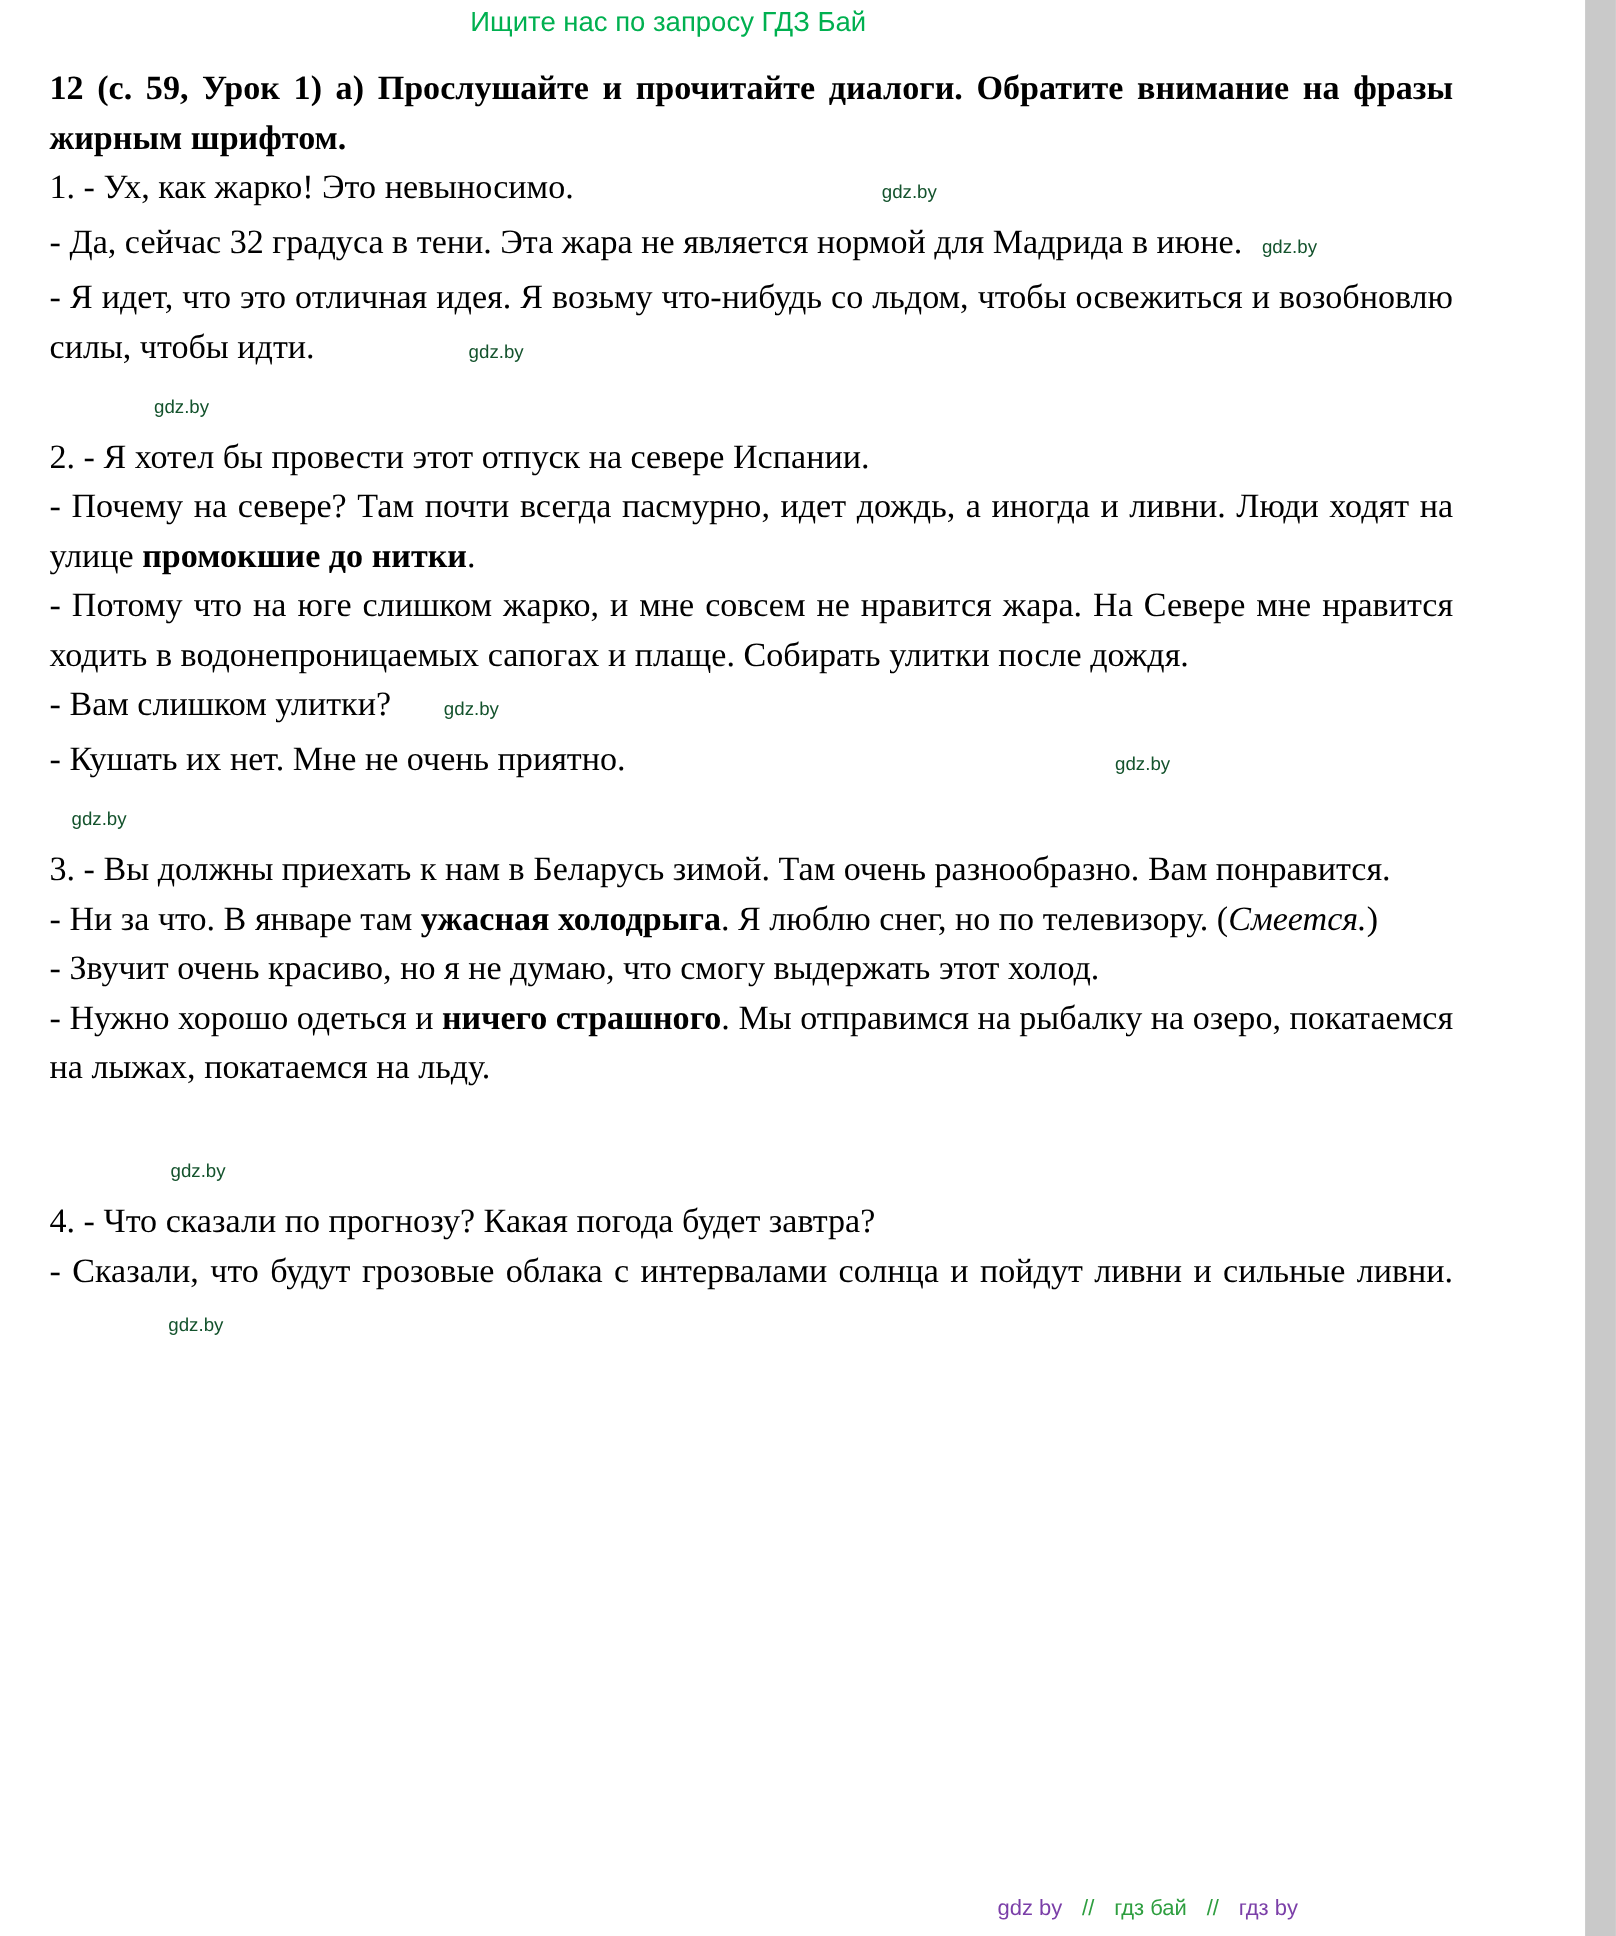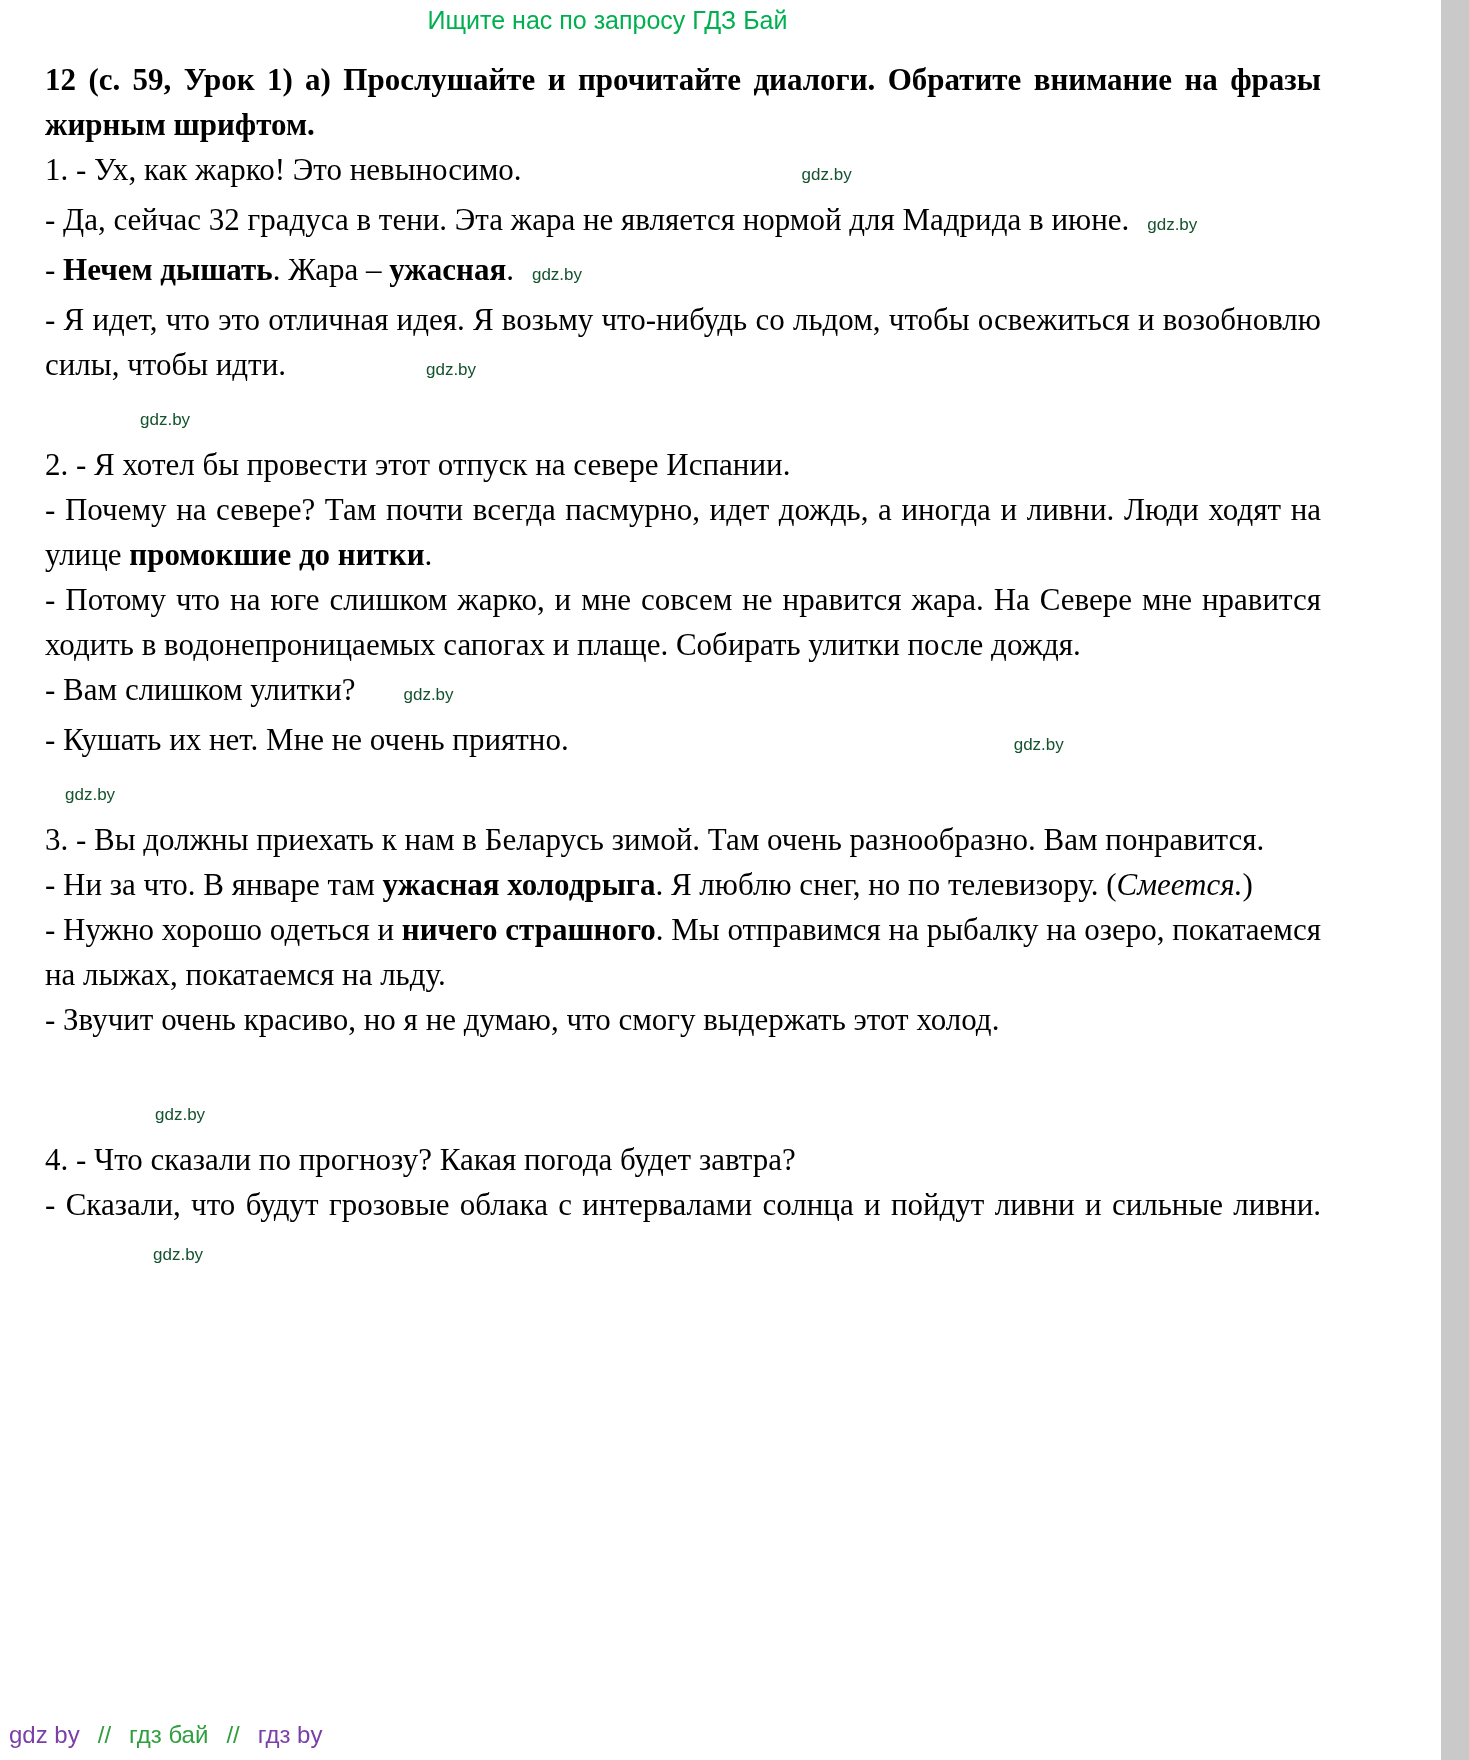--- a/index.html
+++ b/index.html
@@ -56,53 +56,52 @@
     font-size: 17px;
     color: #14532d;
     white-space: nowrap;
     display: inline-block;
   }
   .footer {
     position: absolute;
     bottom: 10px;
     left: 0;
     width: 1189px;
-    text-align: left;
+    text-align: right;
     font-family: "Liberation Sans", sans-serif;
-    font-size: 24px;
+    font-size: 20px;
     line-height: 30px;
   }
   .footer-seg { margin: 0 9px; }
   .footer-link { cursor: pointer; }
 </style>
 </head>
 <body>
 
 <div class="page">
 
   <div class="promo-banner" style="color: rgb(0, 176, 80);">Ищите нас по запросу ГДЗ Бай</div>
 
   <div class="content">
     <p class="para heading">12 (с. 59, Урок 1) а) Прослушайте и прочитайте диалоги. Обратите внимание на фразы жирным шрифтом.</p>
 
   <p class="para"><span>1. - Ух, как жарко! Это невыносимо.</span><span class="watermark" style="margin-left: 280px;">gdz.by</span></p>
       <p class="para"><span>- Да, сейчас 32 градуса в тени. Эта жара не является нормой для Мадрида в июне.</span><span class="watermark" style="margin-left: 18px;">gdz.by</span></p>
-      <p class="para"><span>- </span><span class="bold">Нечем дышать</span><span>. Жара – </span><span class="bold">ужасная</span><span>.</span><span class="watermark" style="margin-left: 18px;">gdz.by</span></p>
       <p class="para"><span>- Я идет, что это отличная идея. Я возьму что-нибудь со льдом, чтобы освежиться и возобновлю силы, чтобы идти.</span><span class="watermark" style="margin-left: 140px;">gdz.by</span></p>
       <p class="para"><span class="watermark" style="margin-left: 95px;">gdz.by</span></p>
       <p class="para"><span>2. - Я хотел бы провести этот отпуск на севере Испании.</span></p>
       <p class="para"><span>- Почему на севере? Там почти всегда пасмурно, идет дождь, а иногда и ливни. Люди ходят на улице </span><span class="bold">промокшие до нитки</span><span>.</span></p>
       <p class="para"><span>- Потому что на юге слишком жарко, и мне совсем не нравится жара. На Севере мне нравится ходить в водонепроницаемых сапогах и плаще. Собирать улитки после дождя.</span></p>
       <p class="para"><span>- Вам слишком улитки?</span><span class="watermark" style="margin-left: 48px;">gdz.by</span></p>
       <p class="para"><span>- Кушать их нет. Мне не очень приятно.</span><span class="watermark" style="margin-left: 445px;">gdz.by</span></p>
       <p class="para"><span class="watermark" style="margin-left: 20px;">gdz.by</span></p>
       <p class="para"><span>3. - Вы должны приехать к нам в Беларусь зимой. Там очень разнообразно. Вам понравится.</span></p>
       <p class="para"><span>- Ни за что. В январе там </span><span class="bold">ужасная холодрыга</span><span>. Я люблю снег, но по телевизору. (</span><span class="italic">Смеется.</span><span>)</span></p>
+      <p class="para"><span>- Звучит очень красиво, но я не думаю, что смогу выдержать этот холод.</span></p>
       <p class="para"><span>- Нужно хорошо одеться и </span><span class="bold">ничего страшного</span><span>. Мы отправимся на рыбалку на озеро, покатаемся на лыжах, покатаемся на льду.</span></p>
-      <p class="para"><span>- Звучит очень красиво, но я не думаю, что смогу выдержать этот холод.</span></p>
       <p class="para">&nbsp;</p>
       <p class="para"><span class="watermark" style="margin-left: 110px;">gdz.by</span></p>
       <p class="para"><span>4. - Что сказали по прогнозу? Какая погода будет завтра?</span></p>
       <p class="para"><span>- Сказали, что будут грозовые облака с интервалами солнца и пойдут ливни и сильные ливни.</span><span class="watermark" style="margin-left: 108px;">gdz.by</span></p>
     </div>
 
   <div class="footer">
     
   <span class="footer-seg footer-link" style="color: rgb(123, 63, 168);">gdz by</span><span class="footer-seg" style="color: rgb(46, 158, 63);">//</span><span class="footer-seg footer-link" style="color: rgb(46, 158, 63);">гдз бай</span><span class="footer-seg" style="color: rgb(46, 158, 63);">//</span><span class="footer-seg footer-link" style="color: rgb(123, 63, 168);">гдз by</span></div>
 

